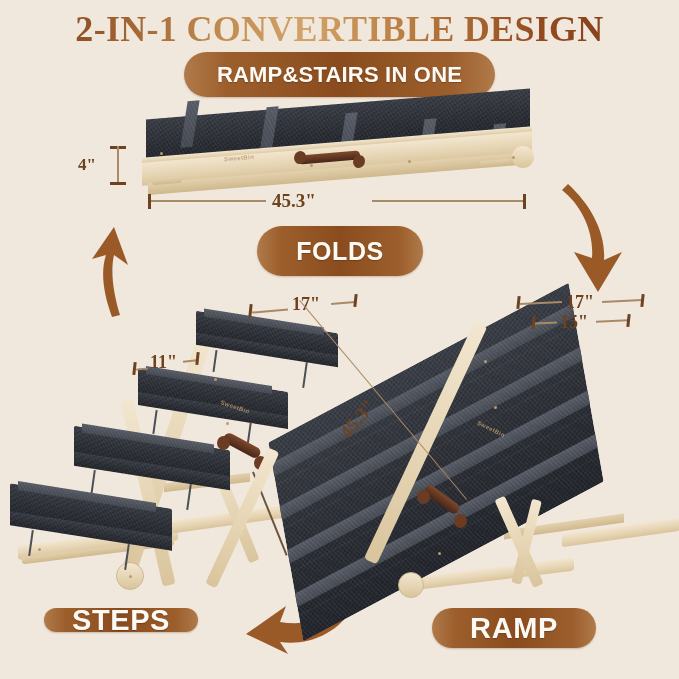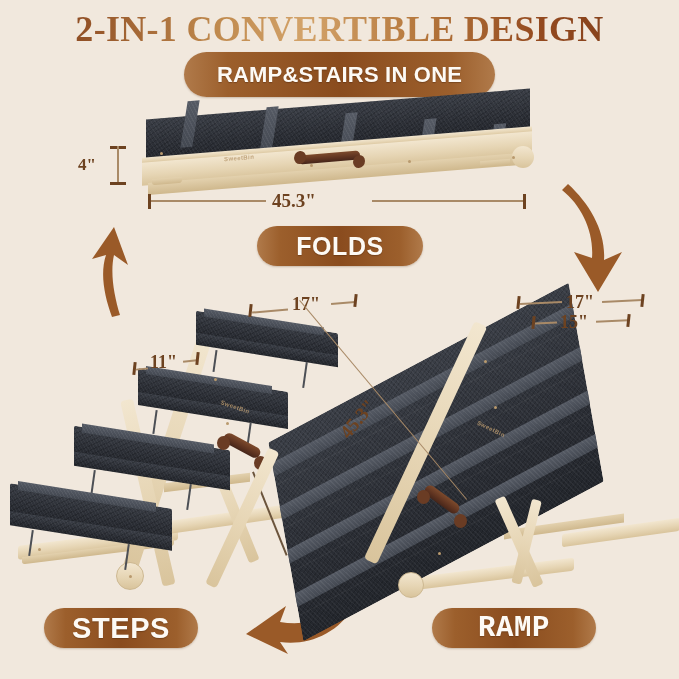--- a/index.html
+++ b/index.html
@@ -31,23 +31,23 @@
     display:flex; align-items:center; justify-content:center;
     color:#fdfaf5;
     font-weight:bold;
     border-radius:999px;
     background:linear-gradient(90deg,#b07a4a 0%,#9c5f2c 14%,#8a4c1e 50%,#9c5f2c 86%,#b07a4a 100%);
     box-shadow:0 1px 2px rgba(90,50,20,.25);
     text-shadow:0 1px 1px rgba(60,30,10,.35);
     white-space:nowrap;
   }
   #badge-subtitle { left:184px; top:52px; width:311px; height:45px; font-size:22px; letter-spacing:.2px; }
-  #badge-folds    { left:257px; top:226px; width:166px; height:40px; font-size:25px; letter-spacing:.6px; }
-  #badge-steps    { left:44px;  top:608px; width:154px; height:40px; font-size:29px; letter-spacing:.6px; }
-  #badge-ramp     { left:432px; top:608px; width:164px; height:40px; font-size:29px; letter-spacing:.6px;font-family:Liberation Mono, monospace; }
+  #badge-folds    { left:257px; top:226px; width:166px; height:50px; font-size:25px; letter-spacing:.6px; }
+  #badge-steps    { left:44px;  top:608px; width:154px; height:24px; font-size:29px; letter-spacing:.6px; }
+  #badge-ramp     { left:432px; top:608px; width:164px; height:40px; font-size:29px; letter-spacing:.6px; }
 
   
   .dimtext {
     position:absolute;
     font-family:"Liberation Serif", serif;
     font-weight:bold; color:#6d4220;
     white-space:nowrap;
   }
   .dimline { position:absolute; background:#a98a67; }
   .dimcap  { position:absolute; background:#6d4220; }

